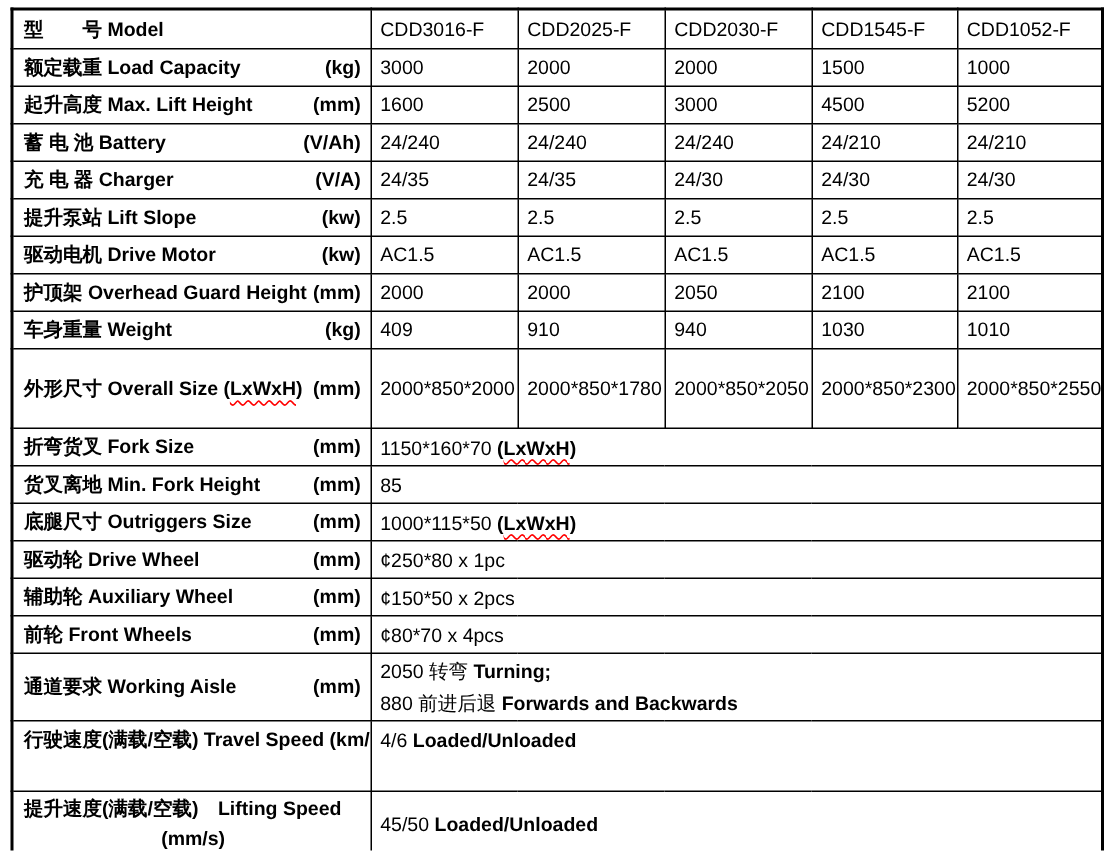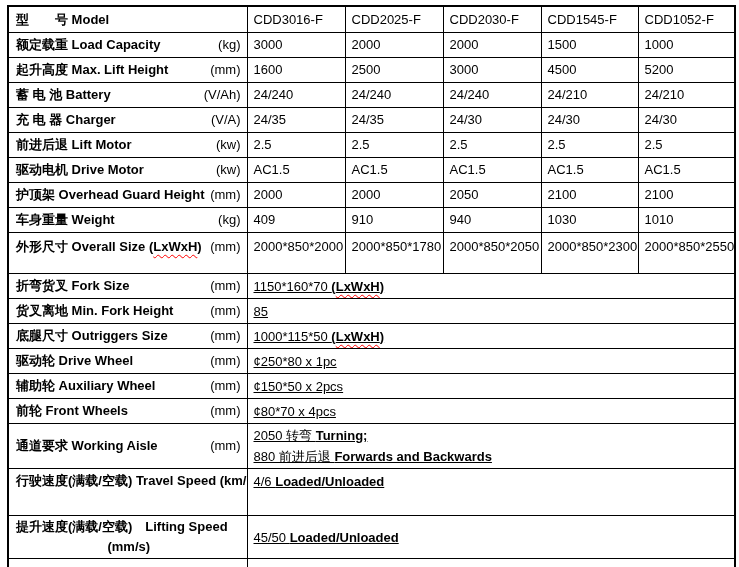--- a/index.html
+++ b/index.html
@@ -24,32 +24,32 @@
     padding:1px 5px 1px 7px;
     vertical-align:middle;
     line-height:20px;
     overflow:hidden;
     white-space:nowrap;
   }
   td.label-cell{ font-weight:bold; }
   td.value-cell{ padding-left:6px; font-weight:normal; }
   .lblrow{ display:flex; justify-content:space-between; align-items:baseline; }
   .lbl2{ font-weight:bold;text-align:center; }
-  .unit{ font-weight:normal; padding-right:1px; }
+  .unit{ font-weight:bold; padding-right:1px; }
   .b{ font-weight:bold; }
   .sq{
     text-decoration-line:underline;
     text-decoration-style:wavy;
     text-decoration-color:#ff0000;
     text-decoration-thickness:1px;
     text-underline-offset:3px;
   }
-  .vline{ line-height:21px;text-decoration:underline; }
+  .vline{ line-height:21px; }
   
-  tbody tr:nth-child(10) td{ height:35px; vertical-align:top; padding-top:4px; }
+  tbody tr:nth-child(10) td{ height:35px; vertical-align:top; padding-top:16px; }
   tbody tr:nth-child(18) td{ height:43px; vertical-align:top; padding-top:2px; }
   tbody tr:nth-child(20) td{ height:39px; vertical-align:top; padding-top:0; }
   tbody tr:nth-child(21) td{ height:38px; vertical-align:top; padding-top:2px; }
   tbody tr:nth-child(1) td, tbody tr:nth-child(22) td{ height:23px; }
 </style>
 </head>
 <body>
 
 <div class="page">
   <table class="spec">
@@ -123,21 +123,21 @@
     </td>
     <td class="value-cell">24/35</td>
     <td class="value-cell">24/35</td>
     <td class="value-cell">24/30</td>
     <td class="value-cell">24/30</td>
     <td class="value-cell">24/30</td>
   </tr>
         <tr>
     <td class="label-cell">
       <div class="lblrow">
-        <span><span>前进后退 Lift Motor</span></span>
+        <span><span>提升泵站 Lift Slope</span></span>
         <span class="unit">(kw)</span>
       </div>
     </td>
     <td class="value-cell">2.5</td>
     <td class="value-cell">2.5</td>
     <td class="value-cell">2.5</td>
     <td class="value-cell">2.5</td>
     <td class="value-cell">2.5</td>
   </tr>
         <tr>

